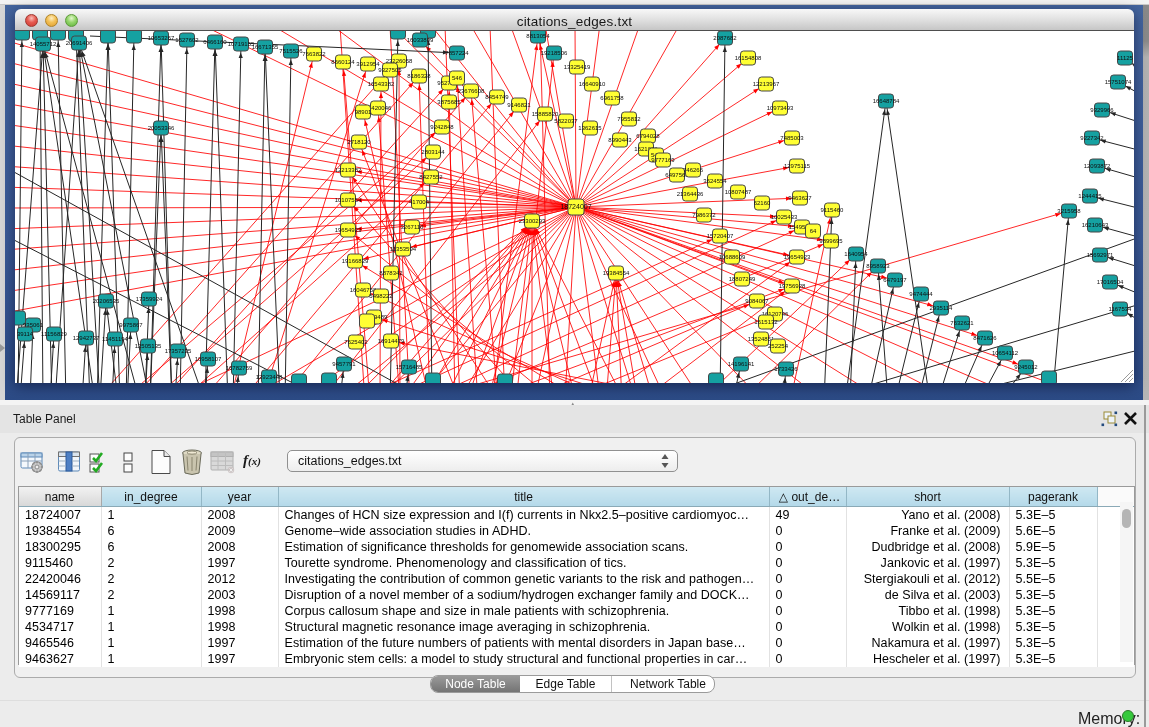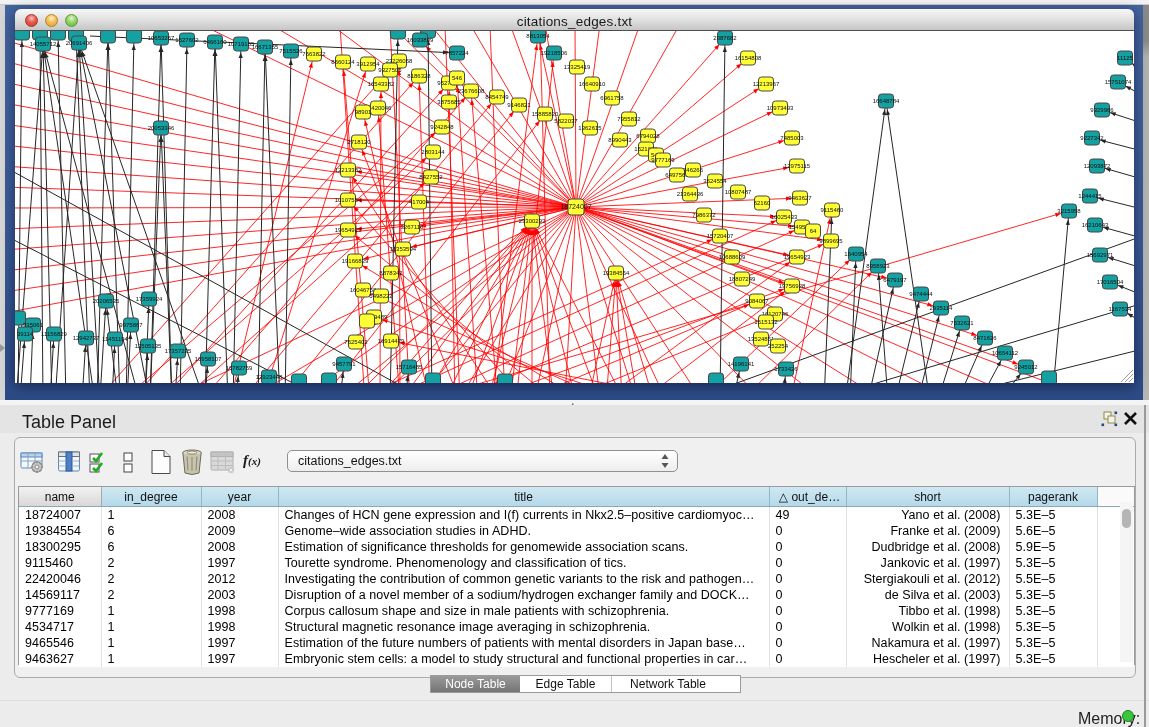--- a/index.html
+++ b/index.html
@@ -696,21 +696,21 @@
 <line x1="1125" y1="382" x2="1133" y2="374"></line>
 <line x1="1129" y1="382" x2="1133" y2="378"></line>
 </g>
 </svg>
 </div>
 
 <div class="abs" style="left:0;top:400px;width:1149px;height:5px;background:#f4f4f4"></div>
 <div class="abs" style="left:571px;top:400px;font-size:7px;color:#8a8a8a">▴</div>
 
 <div class="abs" style="left:0;top:405px;width:1149px;height:28px;background:#e4e4e4;border-bottom:1px solid #cdcdcd"></div>
-<div class="abs" style="left:22px;top:412px;font-size:18px;color:#1b1b1b">Table Panel</div>
+<div class="abs" style="left:13px;top:412px;font-size:12px;color:#1b1b1b">Table Panel</div>
 <svg class="abs" style="left:1101px;top:411px" width="17" height="16" viewBox="0 0 17 16">
  <rect x="3" y="1" width="7" height="7" fill="#eef4fa" stroke="#9a8a35"></rect>
  <rect x="7" y="5" width="7" height="7" fill="#eef4fa" stroke="#9a8a35"></rect>
  <rect x="13.5" y="0.5" width="2.6" height="2.6" fill="#234a7d"></rect>
  <rect x="0.5" y="12.5" width="2.6" height="2.6" fill="#234a7d"></rect>
  <rect x="13.5" y="12.5" width="2.6" height="2.6" fill="#234a7d"></rect>
 </svg>
 <svg class="abs" style="left:1123px;top:411px" width="15" height="15" viewBox="0 0 15 15">
  <path d="M2 2 L13 13 M13 2 L2 13" stroke="#111" stroke-width="2.6"></path>
 </svg>
@@ -805,21 +805,21 @@
         <col style="width:77px">
         <col style="width:163px">
         <col style="width:88px">
         <col style="width:37px">
       </colgroup>
 <tbody>
         <tr>
           <td class="c0">18724007</td>
           <td>1</td>
           <td>2008</td>
-          <td>Changes of HCN gene expression and I(f) currents in Nkx2.5–positive cardiomyoc…</td>
+          <td>Changes of HCN size expression and I(f) currents in Nkx2.5–positive cardiomyoc…</td>
           <td>49</td>
           <td class="rt">Yano et al. (2008)</td>
           <td>5.3E–5</td>
           <td class="fil"></td>
         </tr>
 <tr>
           <td class="c0">19384554</td>
           <td>6</td>
           <td>2009</td>
           <td>Genome–wide association studies in ADHD.</td>
@@ -908,21 +908,21 @@
           <td>5.3E–5</td>
           <td class="fil"></td>
         </tr>
  </tbody>
     </table>
 </div>
 
 <div class="abs" style="left:1120px;top:502px;width:13px;height:160px;background:#f5f5f5"></div>
 <div class="abs" style="left:1122px;top:509px;width:9px;height:19px;background:#b5b5b5;border-radius:5px"></div>
 
-<div class="abs" style="left:430px;top:675px;width:311px;height:18px;border:1px solid #9b9b9b;border-radius:0;box-sizing:border-box;background:#fff;overflow:hidden;font-size:12px;text-align:center">
+<div class="abs" style="left:430px;top:675px;width:285px;height:18px;border:1px solid #9b9b9b;border-radius:8px;box-sizing:border-box;background:#fff;overflow:hidden;font-size:12px;text-align:center">
  <div class="abs" style="left:0;top:0;width:89px;height:18px;background:linear-gradient(#9a9a9a,#6f6f6f);color:#fff;line-height:17px">Node Table</div>
  <div class="abs" style="left:89px;top:0;width:92px;height:18px;color:#111;line-height:17px;border-right:1px solid #c2c2c2;box-sizing:border-box">Edge Table</div>
  <div class="abs" style="left:181px;top:0;width:112px;height:18px;color:#111;line-height:17px">Network Table</div>
 </div>
 
 <div class="abs" style="left:0;top:700px;width:1149px;height:27px;background:#ececec;border-top:1px solid #dedede"></div>
 <div class="abs" style="left:1078px;top:710px;font-size:16px;color:#222">Memory: OK</div>
 <div class="abs" style="left:1122px;top:710px;width:12px;height:12px;border-radius:50%;background:#35c93c;border:1px solid #2a7a2a;box-sizing:border-box"></div>
 <div class="abs" style="left:1144px;top:405px;width:2px;height:322px;background:#9a9a9a"></div>
 

